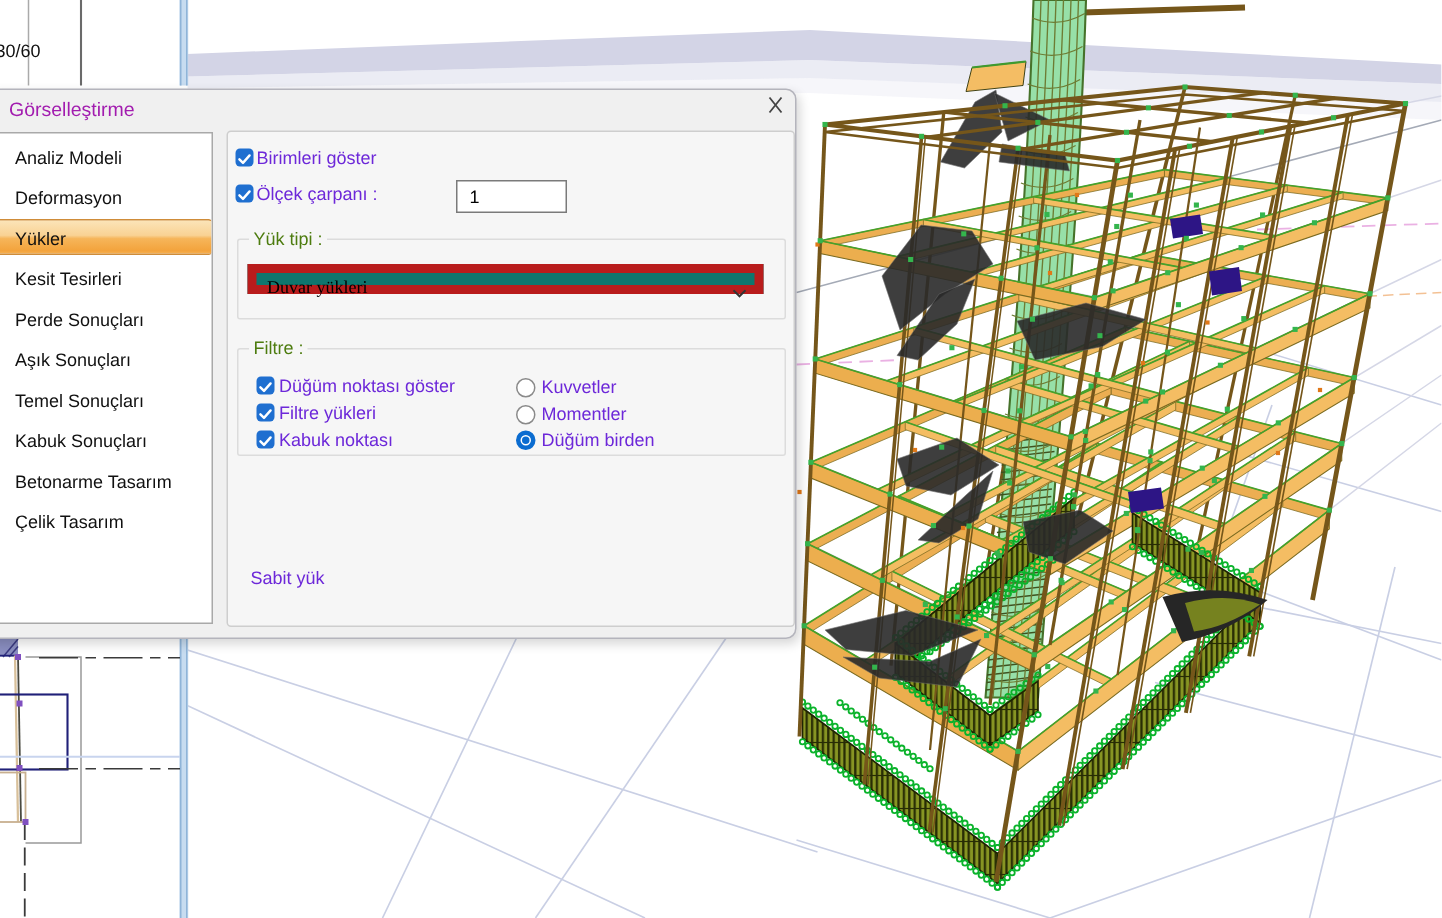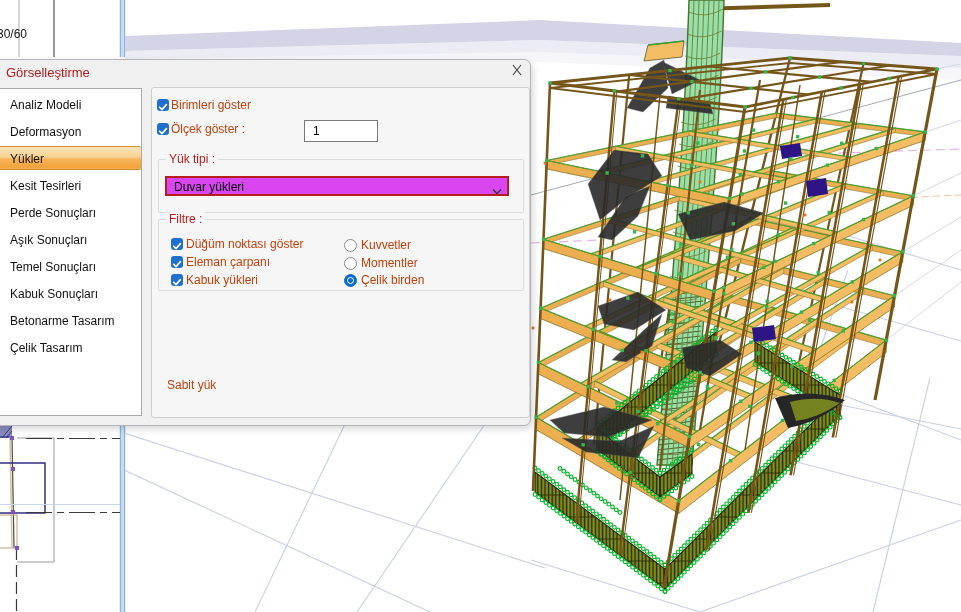--- a/index.html
+++ b/index.html
@@ -1,36 +1,36 @@
 <!DOCTYPE html>
 <html><head><meta charset="utf-8"><style>
 html,body{margin:0;padding:0;width:961px;height:612px;overflow:hidden;background:#fff;
  font-family:"Liberation Sans",sans-serif;}
 #root{position:relative;width:961px;height:472px;}
 #dlg{position:absolute;left:-10px;top:59px;width:539px;height:365px;background:#f0f0f0;
  border:1px solid #b4b4bc;border-radius:7px;box-shadow:2px 3px 7px rgba(0,0,0,0.16);}
-#dlg .title{position:absolute;left:15px;top:5px;font-size:13px;color:#b91c1c;}
+#dlg .title{position:absolute;left:15px;top:5px;font-size:13px;color:#a21caf;}
 #closex{position:absolute;left:519px;top:4px;width:16px;height:14px;}
 #menu{position:absolute;left:4px;top:28px;width:145px;height:326px;background:#fff;
  border:1px solid #a9a9a9;}
 .mitem{position:absolute;left:0;width:100%;height:27px;line-height:27px;padding-left:14px;
  font-size:12px;color:#111;box-sizing:border-box;}
 .mitem.sel{height:24px;line-height:24px;top:57px;background:linear-gradient(180deg,#fbe4b8 0%,#f9d294 45%,#f6b55a 55%,#f3a33c 92%,#f6b154 100%);
  border-top:1px solid #cf8c39;border-bottom:1px solid #cf8c39;border-radius:2px;}
 #panel{position:absolute;left:160px;top:27px;width:377px;height:329px;background:#f6f6f6;
  border:1px solid #cecece;border-radius:3px;}
-.lab{position:absolute;font-size:12px;color:#c2410c;white-space:nowrap;}
+.lab{position:absolute;font-size:12px;color:#6d28d9;white-space:nowrap;}
 .cb{position:absolute;width:12px;height:12px;background:#1f6fd0;border-radius:3px;}
 .rad{position:absolute;width:11px;height:11px;border-radius:50%;background:#fff;border:1px solid #8a8a8a;}
 .rad.sel{background:#0b6cd0;border:1px solid #0b6cd0;display:flex;align-items:center;justify-content:center;}
 .rad .rd{width:5px;height:5px;border-radius:50%;background:#0b6cd0;border:1.5px solid #fff;}
 .inp{position:absolute;background:#fff;border:1px solid #7a7a7a;font-size:12px;box-sizing:border-box;}
 .grp{position:absolute;border:1px solid #dcdcdc;border-radius:2px;}
-.gl{position:absolute;top:-8px;left:7px;background:#f6f6f6;padding:0 3px;font-size:12px;color:#b91c1c;}
-.combo{position:absolute;background:#d946ef;border:2px solid #b91c1c;font-size:12px;box-sizing:border-box;}
+.gl{position:absolute;top:-8px;left:7px;background:#f6f6f6;padding:0 3px;font-size:12px;color:#4d7c0f;}
+.combo{position:absolute;background:#0f766e;border:6px solid #b91c1c;font-size:12px;box-sizing:border-box;font-family:Liberation Serif, serif;}
 .combo span{position:absolute;left:7px;top:2px;}
 .combo .ch{left:auto;right:5px;top:6px;}
 </style></head>
 <body>
 <div id="root">
 <svg width="961" height="612" viewBox="0 0 961 612" style="position:absolute;left:0;top:0">
 <defs>
 <clipPath id="vp">
           <rect x="125" y="0" width="836" height="612"></rect>
         </clipPath>
@@ -864,48 +864,48 @@
         <div class="mitem" style="top:246px">Çelik Tasarım</div>
       </div>
  <div id="panel"></div>
  <div class="cb" style="left:166px;top:39px"><svg width="12" height="12">
           <path d="M2.6,6.2 L5,8.6 L9.4,3.6" stroke="#fff" stroke-width="1.6" fill="none" stroke-linecap="round" stroke-linejoin="round"></path>
         </svg></div>
       <div class="lab" style="left:180px;top:38px">Birimleri göster</div>
  <div class="cb" style="left:166px;top:63px"><svg width="12" height="12">
           <path d="M2.6,6.2 L5,8.6 L9.4,3.6" stroke="#fff" stroke-width="1.6" fill="none" stroke-linecap="round" stroke-linejoin="round"></path>
         </svg></div>
-      <div class="lab" style="left:180px;top:62px">Ölçek göster :</div>
+      <div class="lab" style="left:180px;top:62px">Ölçek çarpanı :</div>
  <div class="inp" style="left:313px;top:60px;width:74px;height:22px;padding:3px 0 0 8px">1</div>
  <div class="grp" style="left:167px;top:99px;width:364px;height:52px">
         <div class="gl">Yük tipi :</div>
    <div class="combo" style="left:6px;top:16px;width:344px;height:20px">
           <span>Duvar yükleri</span>
           <span class="ch"><svg width="10" height="6" viewBox="0 0 10 6">
               <path d="M1,0.5 L5,4.5 L9,0.5" stroke="#333" stroke-width="1.3" fill="none"></path>
             </svg></span>
         </div>
  </div>
- <div class="grp" style="left:167px;top:159px;width:364px;height:70px">
+ <div class="grp" style="left:167px;top:172px;width:364px;height:70px">
         <div class="gl">Filtre :</div>
    <div class="cb" style="left:12px;top:18px"><svg width="12" height="12">
             <path d="M2.6,6.2 L5,8.6 L9.4,3.6" stroke="#fff" stroke-width="1.6" fill="none" stroke-linecap="round" stroke-linejoin="round"></path>
           </svg></div>
         <div class="lab" style="left:27px;top:17px">Düğüm noktası göster</div>
    <div class="cb" style="left:12px;top:36px"><svg width="12" height="12">
             <path d="M2.6,6.2 L5,8.6 L9.4,3.6" stroke="#fff" stroke-width="1.6" fill="none" stroke-linecap="round" stroke-linejoin="round"></path>
           </svg></div>
-        <div class="lab" style="left:27px;top:35px">Eleman çarpanı</div>
+        <div class="lab" style="left:27px;top:35px">Filtre yükleri</div>
    <div class="cb" style="left:12px;top:54px"><svg width="12" height="12">
             <path d="M2.6,6.2 L5,8.6 L9.4,3.6" stroke="#fff" stroke-width="1.6" fill="none" stroke-linecap="round" stroke-linejoin="round"></path>
           </svg></div>
-        <div class="lab" style="left:27px;top:53px">Kabuk yükleri</div>
+        <div class="lab" style="left:27px;top:53px">Kabuk noktası</div>
    <div class="rad" style="left:185px;top:19px"></div>
         <div class="lab" style="left:202px;top:18px">Kuvvetler</div>
    <div class="rad" style="left:185px;top:37px"></div>
         <div class="lab" style="left:202px;top:36px">Momentler</div>
    <div class="rad sel" style="left:185px;top:54px">
           <div class="rd"></div>
         </div>
-        <div class="lab" style="left:202px;top:53px">Çelik birden</div>
+        <div class="lab" style="left:202px;top:53px">Düğüm birden</div>
  </div>
  <div class="lab" style="left:176px;top:318px">Sabit yük</div>
 </div>
 </div>
 </body></html>

